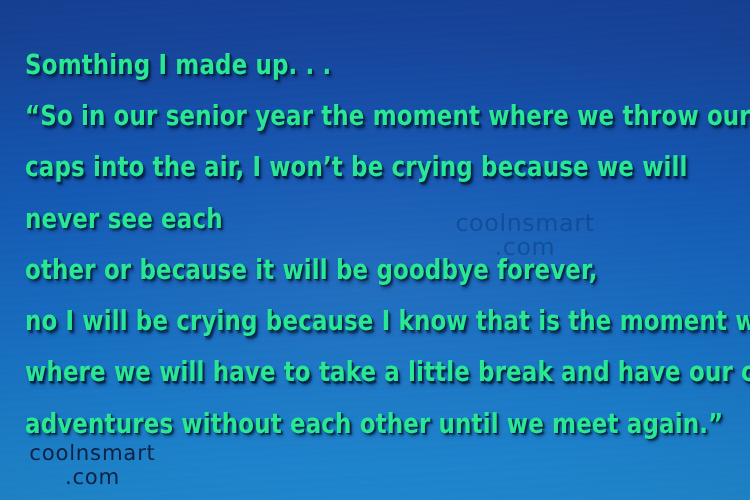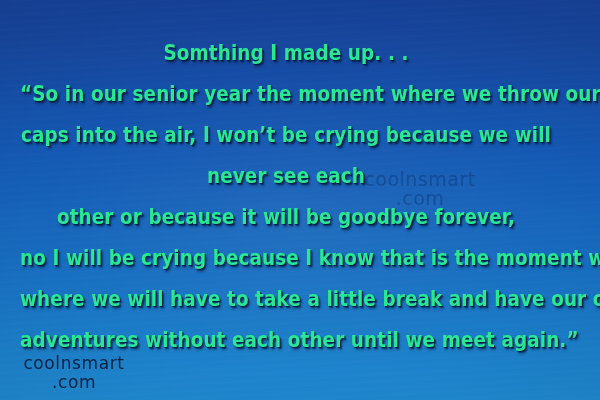--- a/index.html
+++ b/index.html
@@ -67,21 +67,21 @@
     user-select: none;
   }
   .watermark-center .wm-dom { display: block; }
 
   
   .quote {
     position: absolute;
     left: 0;
     top: 32px;
     width: 572px;
-    text-align: center;
+    text-align: left;
   }
   .qline {
     color: #29e793;
     font-size: 22px;
     line-height: 41px;
     font-weight: 700;
     letter-spacing: 0.1px;
     white-space: nowrap;
     text-shadow:
        1px 1px 0 rgba(0,30,70,0.85),

